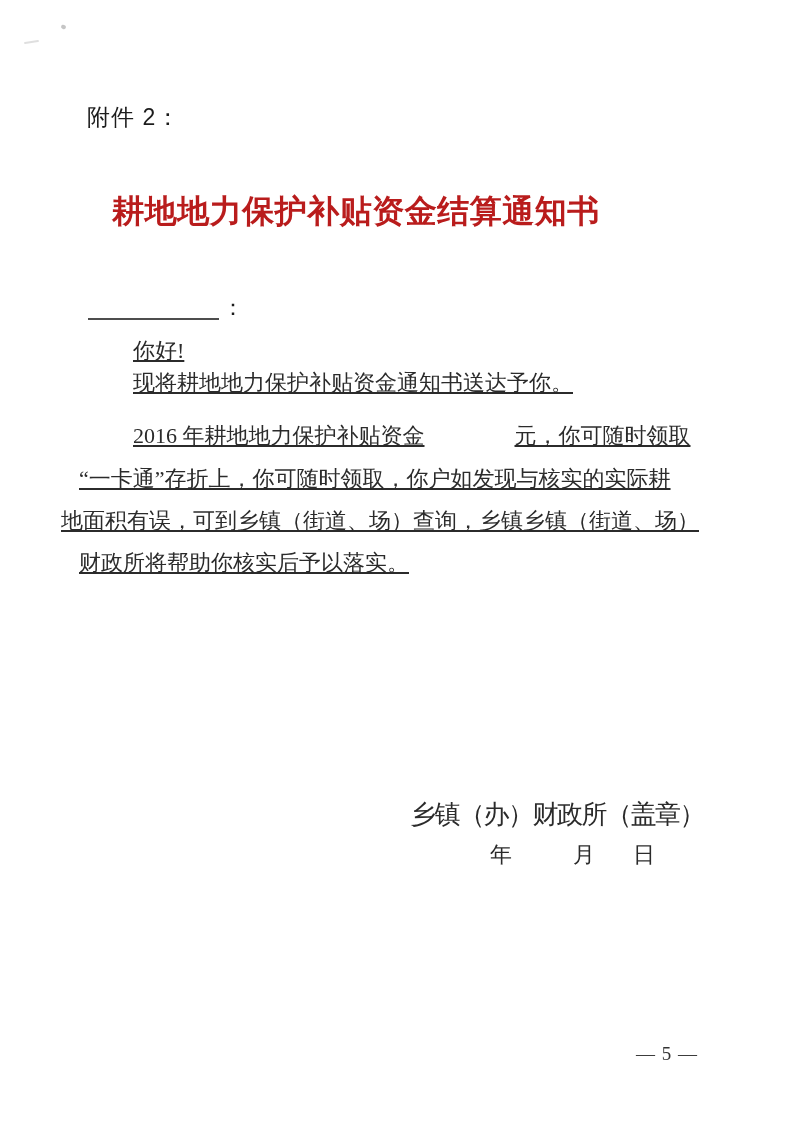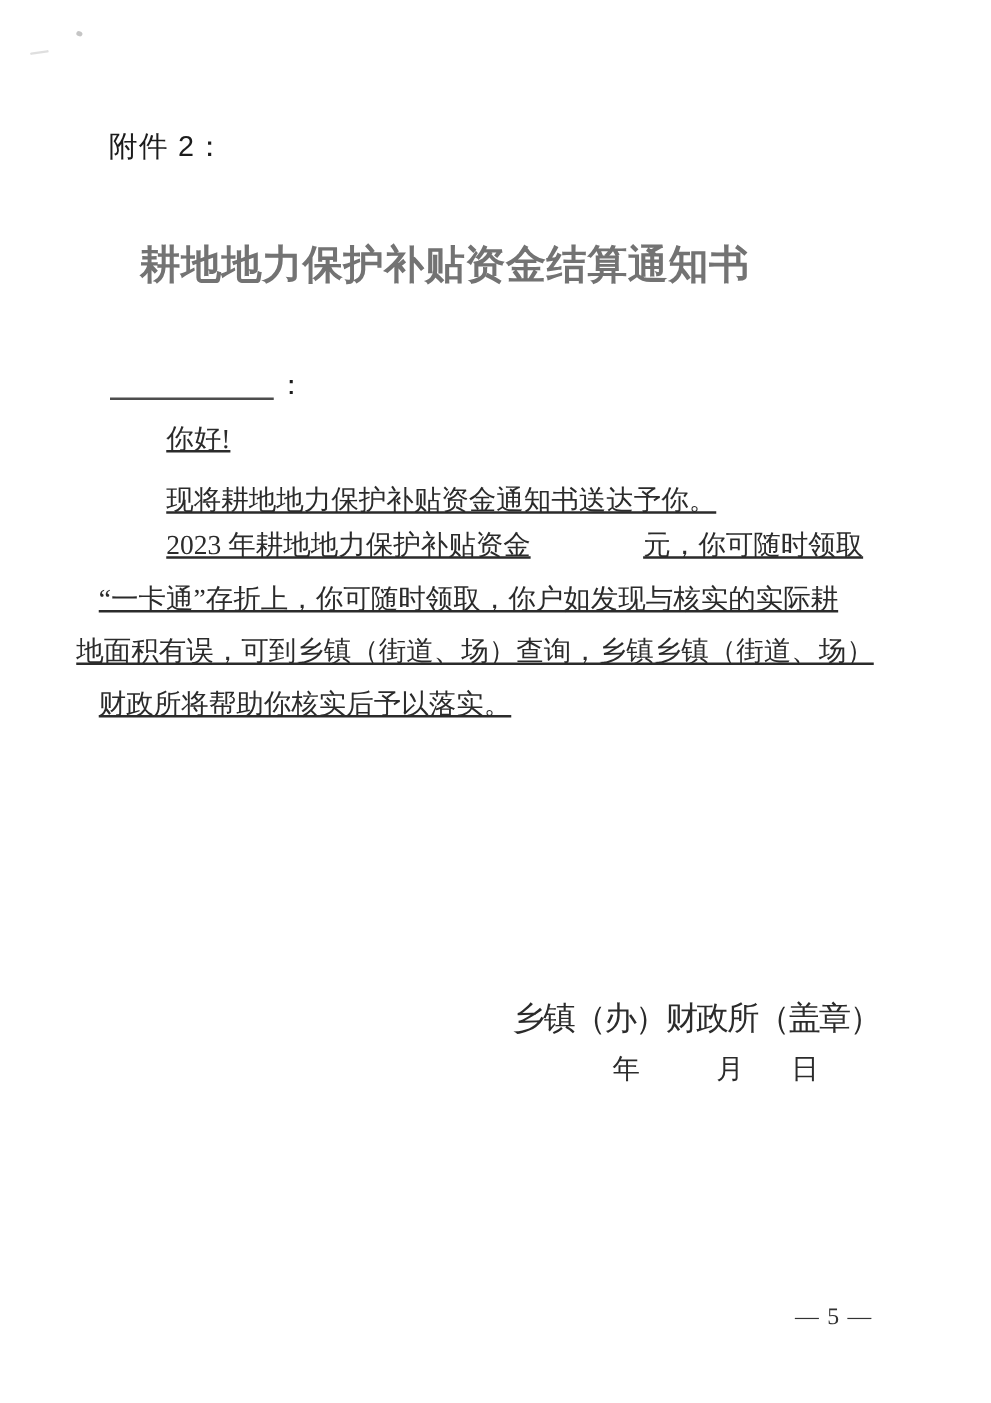--- a/index.html
+++ b/index.html
@@ -31,21 +31,21 @@
     left: 0;
     right: 0;
     top: 193px;
     margin: 0;
     text-align: center;
     font-family: "Liberation Serif", "DejaVu Serif", serif;
     font-size: 32px;
     font-weight: 700;
     line-height: 1.15;
     letter-spacing: 0.5px;
-    color: #737373;
+    color: #b91c1c;
   }
   .recipient-underline {
     position: absolute;
     left: 88px;
     top: 299px;
     width: 131px;
     height: 19px;
     border-bottom: 2px solid #4d4d4d;
   }
   .recipient-colon {
@@ -58,21 +58,21 @@
   }
   .body-line {
     position: absolute;
     font-size: 22px;
     line-height: 1.18;
     white-space: nowrap;
     color: #2b2b2b;
     text-decoration: underline;
   }
   .line-greeting { left: 133px; top: 338px; }
-  .line-notice   { left: 133px; top: 387px; }
+  .line-notice   { left: 133px; top: 370px; }
   .line-amount   { left: 133px; top: 423px; display: flex; align-items: baseline; }
   .line-wrap-0   { left: 79px;  top: 466px; }
   .line-wrap-1   { left: 61px;  top: 508px; }
   .line-wrap-2   { left: 79px;  top: 550px; }
   .amount-blank {
     display: inline-block;
     width: 90px;
     height: 1px;
   }
   .signature-office {
@@ -137,21 +137,21 @@
   <h1 class="doc-title">耕地地力保护补贴资金结算通知书</h1>
 
   <div class="recipient-underline"></div>
   <span class="recipient-colon">：</span>
 
   <div class="body-line line-greeting">你好!</div>
 
   <div class="body-line line-notice">现将耕地地力保护补贴资金通知书送达予你。</div>
 
   <div class="body-line line-amount">
-    <span>2023 年耕地地力保护补贴资金</span>
+    <span>2016 年耕地地力保护补贴资金</span>
     <span class="amount-blank"></span>
     <span>元，你可随时领取</span>
   </div>
 
   <div class="body-line line-wrap-0">“一卡通”存折上，你可随时领取，你户如发现与核实的实际耕</div>
 
   <div class="body-line line-wrap-1">地面积有误，可到乡镇（街道、场）查询，乡镇乡镇（街道、场）</div>
 
   <div class="body-line line-wrap-2">财政所将帮助你核实后予以落实。</div>
 

